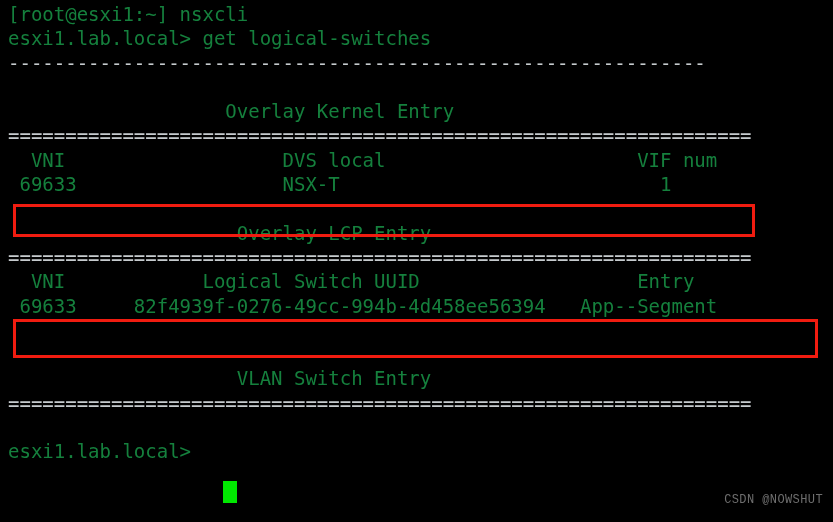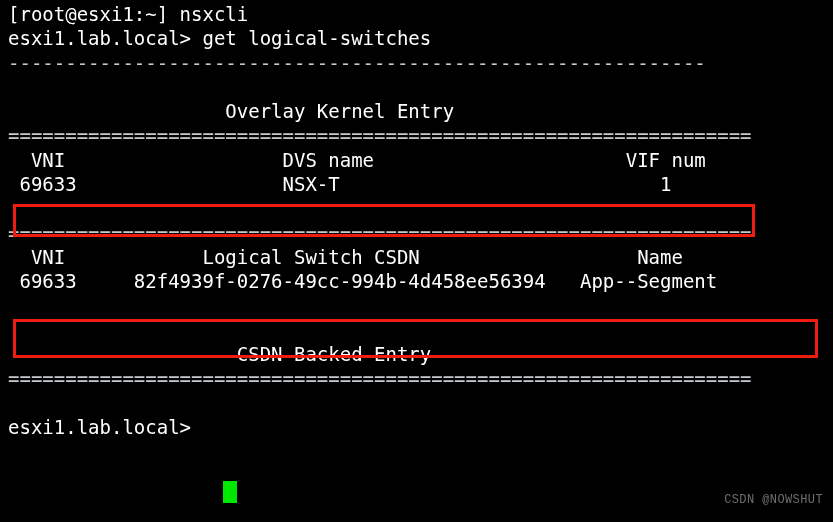--- a/index.html
+++ b/index.html
@@ -35,21 +35,21 @@
     top: 2px;
     width: 825px;
   }
 
   .line {
     white-space: pre;
     font-family: "DejaVu Sans Mono", "Liberation Mono", monospace;
     font-size: 19px;
     line-height: 24.3px;
     height: 24.3px;
-    color: #ffffff;
+    color: #15803d;
     letter-spacing: 0px;
   }
 
   .line.blank {
     color: transparent;
   }
 
   .sep {
     color: #c6cbce;
   }
@@ -110,38 +110,39 @@
 
 
     <div class="line sep">-------------------------------------------------------------</div>
 
     <div class="line blank"></div>
 
     <div class="line">                   Overlay Kernel Entry</div>
 
     <div class="line sep">=================================================================</div>
 
-    <div class="line">  VNI                   DVS name                      VIF num</div>
+    <div class="line">  VNI                   DVS local                      VIF num</div>
 
     <div class="line"> 69633                  NSX-T                            1</div>
 
     <div class="line blank"></div>
 
+    <div class="line">                    Overlay LCP Entry</div>
 
     <div class="line sep">=================================================================</div>
 
-    <div class="line">  VNI            Logical Switch CSDN                   Name</div>
+    <div class="line">  VNI            Logical Switch UUID                   Entry</div>
 
     <div class="line"> 69633     82f4939f-0276-49cc-994b-4d458ee56394   App--Segment</div>
 
     <div class="line blank"></div>
 
     <div class="line blank"></div>
 
-    <div class="line">                    CSDN Backed Entry</div>
+    <div class="line">                    VLAN Switch Entry</div>
 
     <div class="line sep">=================================================================</div>
 
 
     <div class="line blank"></div>
 
     <div class="line">esxi1.lab.local&gt;</div>
 
   </div>
 

